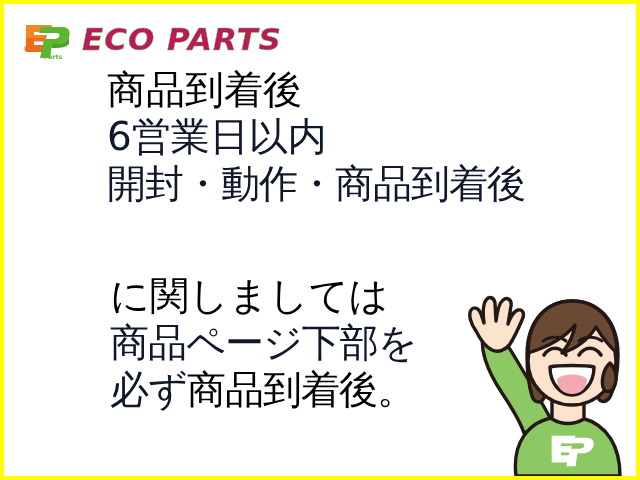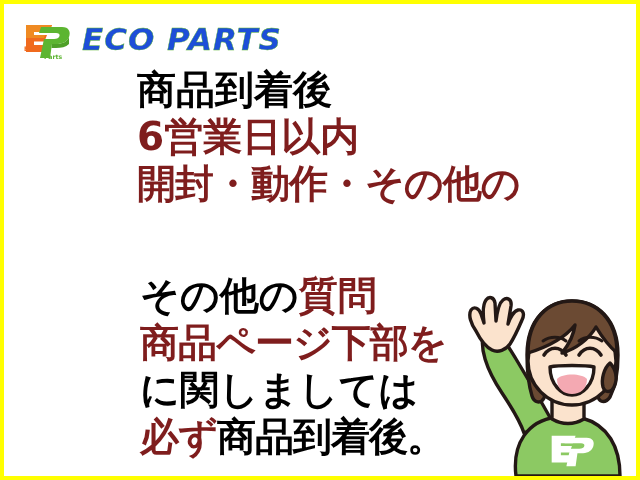--- a/index.html
+++ b/index.html
@@ -33,46 +33,45 @@
     width: 56px;
     height: 44px;
   }
   #brand-mark svg { display: block; }
   #brand-word {
     font-family: "DejaVu Sans", "Liberation Sans", sans-serif;
     font-weight: 900;
     font-style: italic;
     font-size: 31px;
     letter-spacing: 1px;
-    color: #1d4ed8;
+    color: #be185d;
     line-height: 1;
     white-space: nowrap;
     -webkit-text-stroke: 0.4px #5cb531;
   }
 
   
   .msg-block {
     position: absolute;
-    font-weight: 700;
+    font-weight: 400;
     line-height: 1.0;
     white-space: nowrap;
-    margin-left: 30px;
   }
   #block-a { left: 103px; top: 62px; }
   #block-b { left: 106px; top: 268px; }
 
   .msg-line {
     font-size: 39px;
     line-height: 47px;
     letter-spacing: 0px;
     white-space: nowrap;
   }
   .msg-line.tight { letter-spacing: -1px; }
   .ink-black { color: #000000; }
-  .ink-red   { color: #7f1d1d; }
+  .ink-red   { color: #0f172a; }
 
   
   #mascot {
     position: absolute;
     right: 2px;
     bottom: 0px;
     width: 210px;
     height: 185px;
   }
   #mascot svg { display: block; }
@@ -106,33 +105,30 @@
   </div>
 
   <div id="block-a" class="msg-block">
     <div class="msg-line">
       <span class="ink-black">商品到着後</span>
     </div>
     <div class="msg-line">
       <span class="ink-red">6営業日以内</span>
     </div>
     <div class="msg-line tight">
-      <span class="ink-red">開封・動作・その他の</span>
+      <span class="ink-red">開封・動作・商品到着後</span>
     </div>
   </div>
 
   <div id="block-b" class="msg-block">
     <div class="msg-line">
-      <span class="ink-black">その他の</span><span class="ink-red">質問</span>
+      <span class="ink-black">に関しましては</span>
     </div>
     <div class="msg-line tight">
       <span class="ink-red">商品ページ下部を</span>
-    </div>
-    <div class="msg-line">
-      <span class="ink-black">に関しましては</span>
     </div>
     <div class="msg-line tight">
       <span class="ink-red">必ず</span><span class="ink-black">商品到着後。</span>
     </div>
   </div>
 
   <div id="mascot">
     <svg width="210" height="185" viewBox="0 0 210 185" xmlns="http://www.w3.org/2000/svg">
       <g stroke="#231815" stroke-width="3.4" stroke-linejoin="round" stroke-linecap="round">
 

